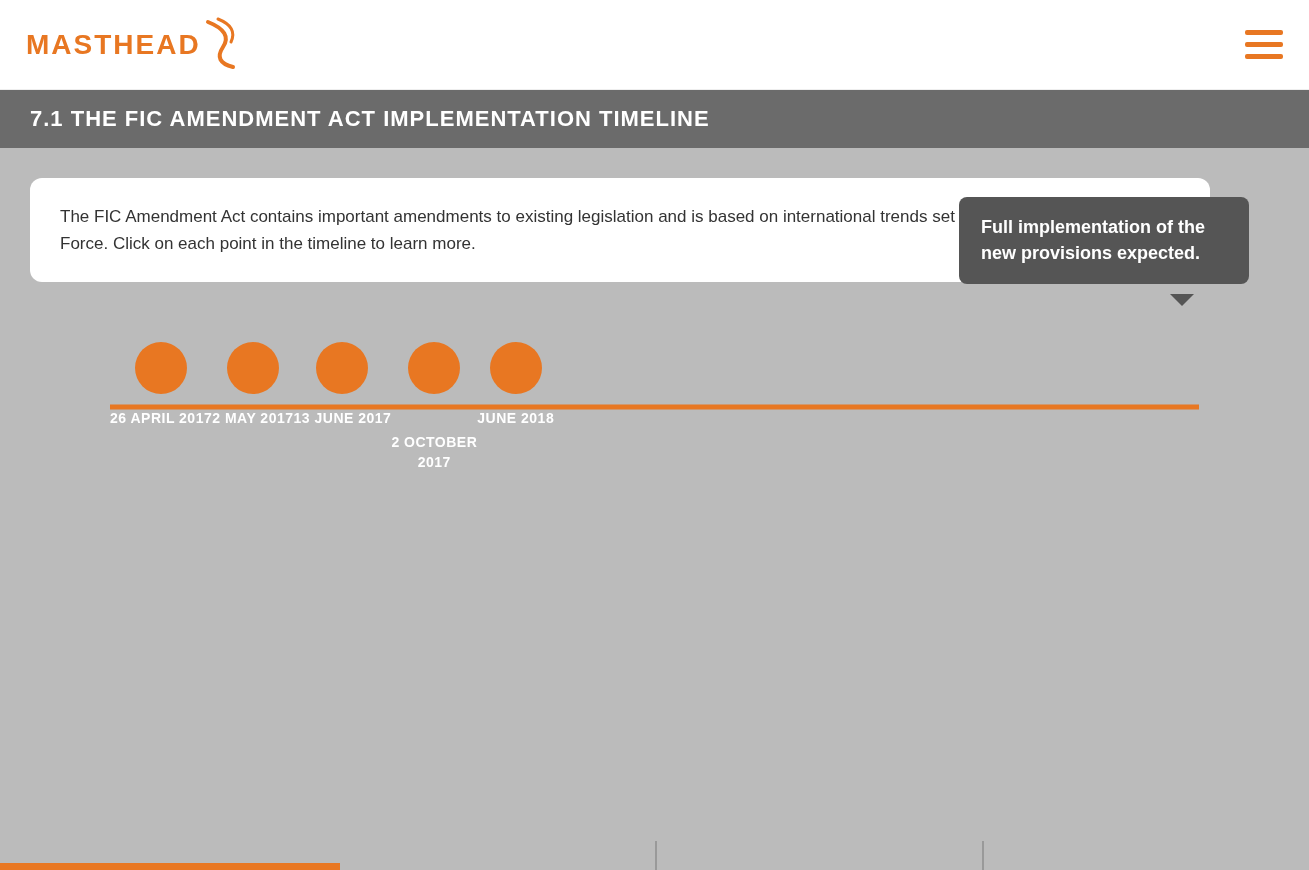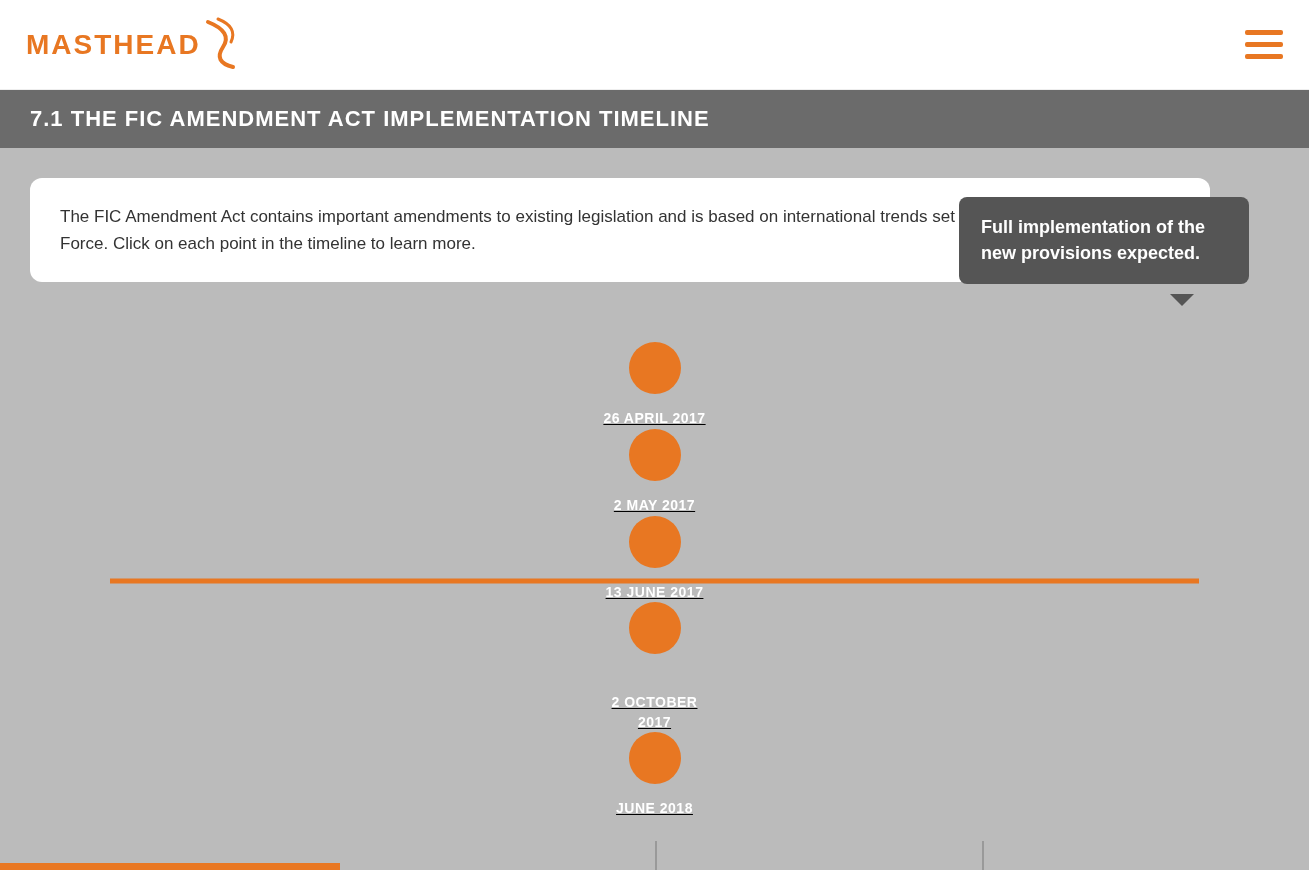--- a/index.html
+++ b/index.html
@@ -89,21 +89,20 @@
     .intro-box p {
       font-size: 17px;
       line-height: 1.6;
       color: #333;
     }
 
     
     .timeline-area {
       position: relative;
       margin-top: 60px;
-      text-decoration: underline;
     }
 
     
     .tooltip-box {
       position: absolute;
       background: #555555;
       color: #fff;
       padding: 18px 22px;
       border-radius: 8px;
       font-size: 18px;
@@ -141,21 +140,20 @@
       background: #E87722;
       transform: translateY(-50%);
     }
 
     .timeline-points {
       display: flex;
       justify-content: flex-start;
       width: 100%;
       position: relative;
       padding: 0 80px;
-      flex-direction: column;
     }
 
     .timeline-point-container {
       display: flex;
       flex-direction: column;
       align-items: center;
       gap: 15px;
     }
 
     .timeline-dot {

